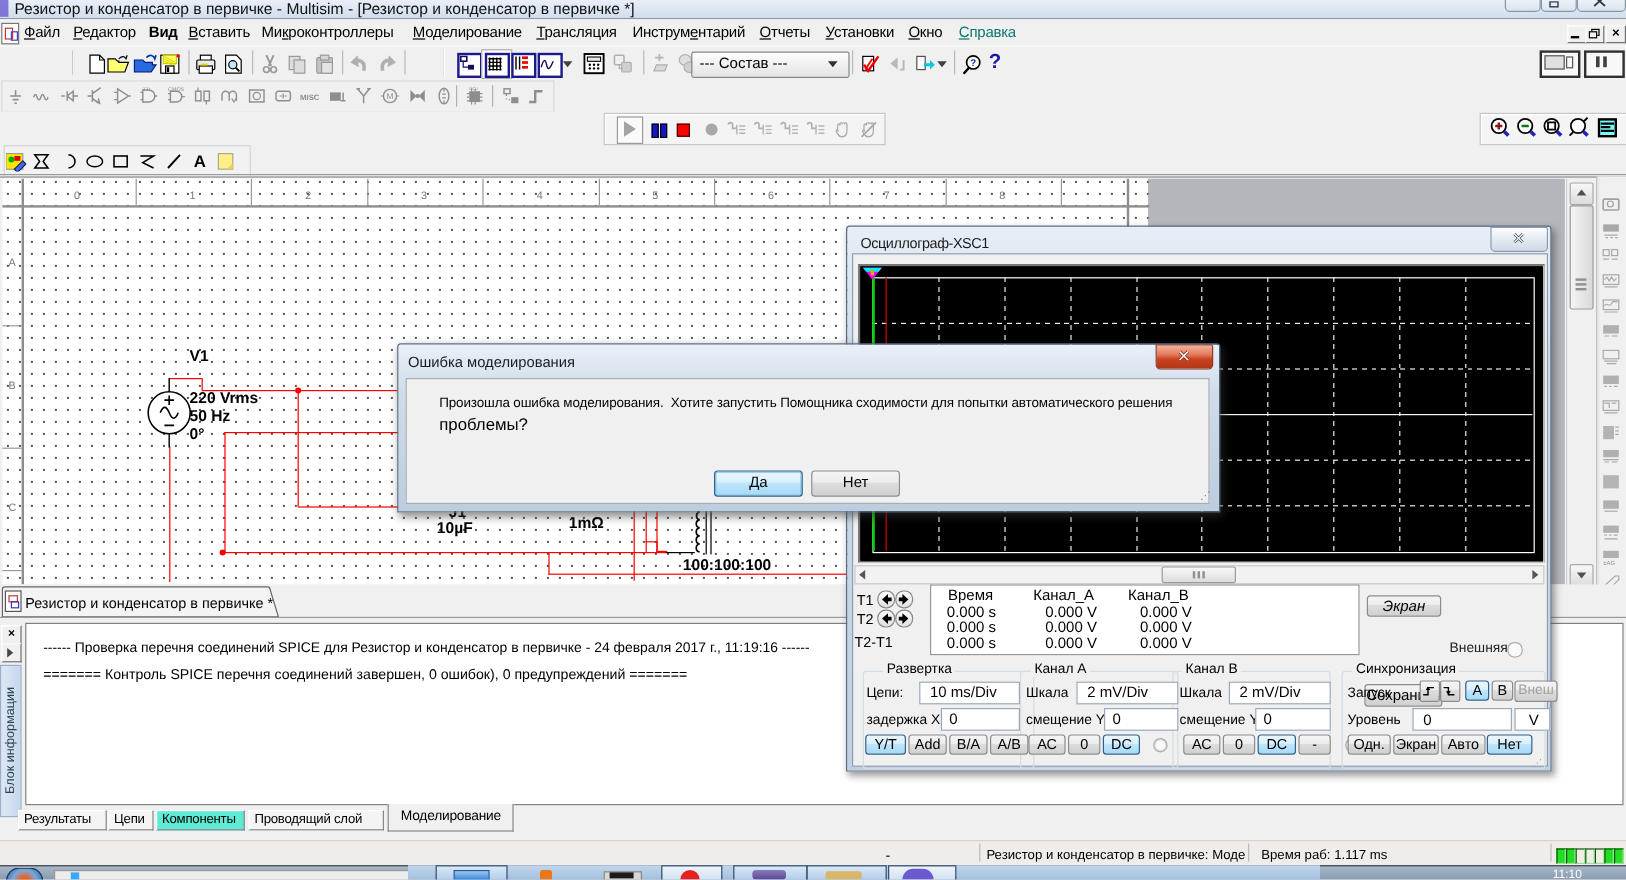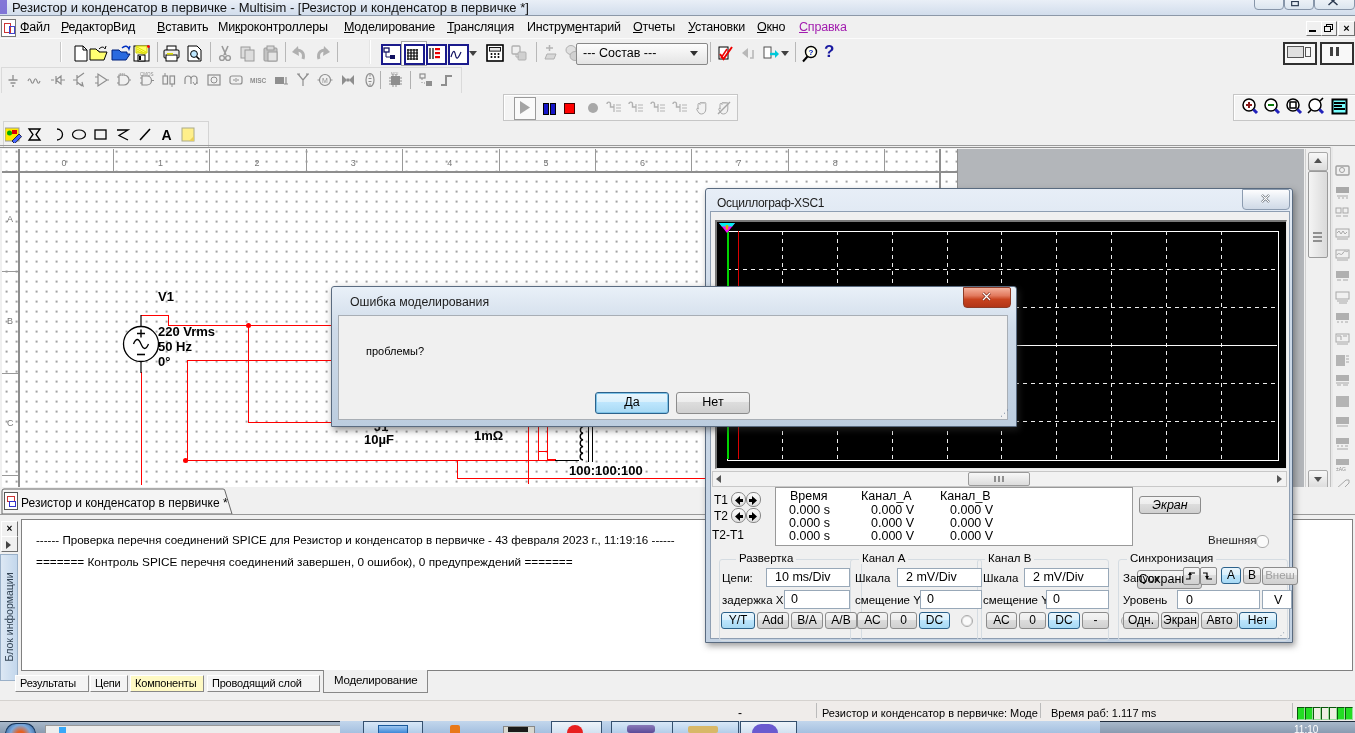--- a/index.html
+++ b/index.html
@@ -21,30 +21,30 @@
 <svg class="abs" style="left:1327px;top:0px;" width="12" height="6" viewBox="0 0 11 6">
     <path d="M1 -3l9 8M10 -3l-9 8" stroke="#2b3a50" stroke-width="1.5"></path>
   </svg>
 <div class="abs" style="left:0px;top:16px;width:1355px;height:22px;background:#f0f0f0;"></div>
 <div class="abs" style="left:1px;top:19px;width:13px;height:16px;background:#fff;border:1px solid #777;">
     <div class="abs" style="left:2px;top:3px;width:5px;height:8px;border:1px solid #c33;"></div>
     <div class="abs" style="left:7px;top:6px;width:4px;height:6px;border:1px solid #44c;"></div>
   </div>
 <div class="abs txt" style="left:20px;top:20px;font-size:12.5px;color:#000;letter-spacing:-0.2px;"><u>Ф</u>айл</div>
 <div class="abs txt" style="left:61px;top:20px;font-size:12.5px;color:#000;letter-spacing:-0.2px;"><u>Р</u>едактор</div>
-<div class="abs txt" style="left:113px;top:20px;font-size:12.5px;color:#000;letter-spacing:-0.2px;">Вид</div>
+<div class="abs txt" style="left:124px;top:20px;font-size:12.5px;color:#000;letter-spacing:-0.2px;font-weight:bold;">Вид</div>
 <div class="abs txt" style="left:157px;top:20px;font-size:12.5px;color:#000;letter-spacing:-0.2px;"><u>В</u>ставить</div>
 <div class="abs txt" style="left:218px;top:20px;font-size:12.5px;color:#000;letter-spacing:-0.2px;">Ми<u>к</u>роконтроллеры</div>
 <div class="abs txt" style="left:344px;top:20px;font-size:12.5px;color:#000;letter-spacing:-0.2px;"><u>М</u>оделирование</div>
 <div class="abs txt" style="left:447px;top:20px;font-size:12.5px;color:#000;letter-spacing:-0.2px;"><u>Т</u>рансляция</div>
 <div class="abs txt" style="left:527px;top:20px;font-size:12.5px;color:#000;letter-spacing:-0.2px;">Инструм<u>е</u>нтарий</div>
 <div class="abs txt" style="left:633px;top:20px;font-size:12.5px;color:#000;letter-spacing:-0.2px;"><u>О</u>тчеты</div>
 <div class="abs txt" style="left:688px;top:20px;font-size:12.5px;color:#000;letter-spacing:-0.2px;"><u>У</u>становки</div>
 <div class="abs txt" style="left:757px;top:20px;font-size:12.5px;color:#000;letter-spacing:-0.2px;"><u>О</u>кно</div>
-<div class="abs txt" style="left:799px;top:20px;font-size:12.5px;color:#a21caf;letter-spacing:-0.2px;"><u>С</u>правка</div>
+<div class="abs txt" style="left:799px;top:20px;font-size:12.5px;color:#0f766e;letter-spacing:-0.2px;"><u>С</u>правка</div>
 <div class="abs c3d" style="left:1306px;top:21px;width:14px;height:13px;">
     <div class="abs" style="left:2px;top:8px;width:7px;height:2px;background:#000;"></div>
   </div>
 <div class="abs c3d" style="left:1321px;top:21px;width:14px;height:13px;">
     <div class="abs" style="left:4px;top:2px;width:5px;height:4px;border:1px solid #000;"></div>
     <div class="abs" style="left:2px;top:4px;width:5px;height:4px;border:1px solid #000;background:#f0f0f0;"></div>
   </div>
 <div class="abs c3d" style="left:1338px;top:21px;width:15px;height:13px;text-align:center;font-size:11px;font-weight:bold;line-height:12px;">×</div>
 <div class="abs" style="left:0px;top:38px;width:1355px;height:28px;background:#f0f0f0;border-top:1px solid #fbfbfb;"></div>
 <div class="abs" style="left:60px;top:42px;width:1px;height:20px;background:#c8c8c8;border-right:1px solid #fff;"></div>
@@ -533,25 +533,25 @@
 <div class="abs" style="left:0px;top:514px;width:1355px;height:1px;background:#999;"></div>
 <div class="abs" style="left:0px;top:516px;width:1355px;height:156px;background:#f0f0f0;"></div>
 <div class="abs c3d" style="left:1px;top:521px;width:15px;height:14px;text-align:center;font-size:10px;font-weight:bold;line-height:13px;">×</div>
 <div class="abs c3d" style="left:1px;top:536px;width:15px;height:14px;"><svg width="13" height="12" viewBox="0 0 13 12">
       <path d="M4 2l5 4-5 4z" fill="#444"></path>
     </svg></div>
 <div class="abs" style="left:0px;top:554px;width:16px;height:125px;background:linear-gradient(90deg,#dde8f4,#c3d7ec);border:1px solid #9ab0c8;">
     <div class="abs txt" style="left:-47px;top:56px;font-size:10.5px;color:#324354;transform:rotate(-90deg);width:110px;text-align:center;">Блок информации</div>
   </div>
 <div class="abs" style="left:21px;top:519px;width:1330px;height:150px;background:#fff;border:1px solid #808080;"></div>
-<div class="abs txt" style="left:36px;top:533px;font-size:11.6px;">------ Проверка перечня соединений SPICE для Резистор и конденсатор в первичке - 43 февраля 2023 г., 11:19:16 ------</div>
+<div class="abs txt" style="left:36px;top:533px;font-size:11.6px;">------ Проверка перечня соединений SPICE для Резистор и конденсатор в первичке - 24 февраля 2017 г., 11:19:16 ------</div>
 <div class="abs txt" style="left:36px;top:555px;font-size:11.8px;">======= Контроль SPICE перечня соединений завершен, 0 ошибок), 0 предупреждений =======</div>
 <div class="abs txt" style="left:15px;top:675px;width:68px;height:14px;font-size:11px;letter-spacing:-0.2px;padding-left:4px;padding-top:1px;background:#f4f4f4;border:1px solid #888;border-top:1px solid #fff;border-left:1px solid #fff;overflow:hidden;">Результаты</div>
 <div class="abs txt" style="left:90px;top:675px;width:32px;height:14px;font-size:11px;letter-spacing:-0.2px;padding-left:4px;padding-top:1px;background:#f4f4f4;border:1px solid #888;border-top:1px solid #fff;border-left:1px solid #fff;overflow:hidden;">Цепи</div>
-<div class="abs txt" style="left:130px;top:675px;width:68px;height:14px;font-size:11px;letter-spacing:-0.2px;padding-left:4px;padding-top:1px;background:#fef9c3;border:1px solid #888;border-top:1px solid #fff;border-left:1px solid #fff;overflow:hidden;">Компоненты</div>
+<div class="abs txt" style="left:130px;top:675px;width:68px;height:14px;font-size:11px;letter-spacing:-0.2px;padding-left:4px;padding-top:1px;background:#5eead4;border:1px solid #888;border-top:1px solid #fff;border-left:1px solid #fff;overflow:hidden;">Компоненты</div>
 <div class="abs txt" style="left:207px;top:675px;width:107px;height:14px;font-size:11px;letter-spacing:-0.2px;padding-left:4px;padding-top:1px;background:#f4f4f4;border:1px solid #888;border-top:1px solid #fff;border-left:1px solid #fff;overflow:hidden;">Проводящий слой</div>
 <div class="abs txt" style="left:323px;top:670px;width:93px;height:18px;font-size:11.5px;letter-spacing:-0.2px;padding-left:10px;padding-top:4px;background:#f0f0f0;border:1px solid #888;border-top:none;overflow:hidden;">Моделирование</div>
 <div class="abs" style="left:0px;top:700px;width:1355px;height:21px;background:#efecea;border-top:1px solid #d5d2cf;"></div>
 <div class="abs txt" style="left:738px;top:706px;font-size:12px;">-</div>
 <div class="abs" style="left:816px;top:703px;width:1px;height:15px;background:#bbb;"></div>
 <div class="abs txt" style="left:822px;top:707px;font-size:11px;">Резистор и конденсатор в первичке: Моде</div>
 <div class="abs" style="left:1040px;top:703px;width:1px;height:15px;background:#bbb;"></div>
 <div class="abs txt" style="left:1051px;top:707px;font-size:11px;">Время раб: 1.117 ms</div>
 <div class="abs" style="left:1292px;top:703px;width:1px;height:15px;background:#bbb;"></div>
 <div class="abs" style="left:1297px;top:707px;width:6px;height:11px;background:#22dd22;border:1px solid;border-color:#0a550a #9adf9a #9adf9a #0a550a;"></div>
@@ -722,23 +722,24 @@
         <div class="abs txt" style="left:11px;top:2px;font-size:12.5px;">V</div>
       </div>
 <div class="abs w7btn txt" style="left:412px;top:400px;width:34px;height:15px;font-size:12px;text-align:center;line-height:15px;">Одн.</div>
 <div class="abs w7btn txt" style="left:450px;top:400px;width:36px;height:15px;font-size:12px;text-align:center;line-height:15px;">Экран</div>
 <div class="abs w7btn txt" style="left:490px;top:400px;width:35px;height:15px;font-size:12px;text-align:center;line-height:15px;">Авто</div>
 <div class="abs w7blue txt" style="left:528px;top:400px;width:36px;height:15px;font-size:12px;text-align:center;line-height:15px;">Нет</div>
 </div>
 <div class="abs" style="left:571px;top:442px;font-size:8px;color:#8898a8;">⋰</div>
 </div>
 <div class="abs" style="left:331px;top:286px;width:684px;height:139px;background:linear-gradient(#e9f0f8,#cfdbe9 30%,#bccddf);border:1px solid #5a6b80;border-radius:3px 3px 0 0;box-shadow:2px 3px 7px rgba(50,50,50,0.55);">
-<div class="abs txt" style="left:8px;top:8px;font-size:12.3px;color:#1c1c1c;margin-left:10px;">Ошибка моделирования</div>
+<div class="abs txt" style="left:8px;top:8px;font-size:12.3px;color:#1c1c1c;">Ошибка моделирования</div>
 <div class="abs" style="left:631px;top:0px;width:46px;height:19px;background:linear-gradient(#f5b09b,#e27a5e 40%,#c8431f 60%,#b23517);border:1px solid #8e3b26;border-radius:0 2px 4px 4px;"><svg width="46" height="18" viewBox="0 0 46 18">
         <path d="M19 5l7 7M26 5l-7 7" stroke="#7a2312" stroke-width="2.6"></path>
         <path d="M19 5l7 7M26 5l-7 7" stroke="#fff" stroke-width="1.3"></path>
       </svg></div>
 <div class="abs" style="left:6px;top:28px;width:668px;height:103px;background:#f0f0f0;border:1px solid #a8aeb5;">
-<div class="abs txt" style="left:27px;top:29px;font-size:11px;color:#000;">проблемы?</div>
+<div class="abs txt" style="left:27px;top:14px;font-size:11.2px;color:#000;letter-spacing:-0.1px;">Произошла ошибка моделирования.&nbsp; Хотите запустить Помощника сходимости для попытки автоматического решения</div>
+<div class="abs txt" style="left:27px;top:29px;font-size:14px;color:#000;">проблемы?</div>
 <div class="abs" style="left:256px;top:76px;width:72px;height:20px;background:linear-gradient(#eaf6fd,#d9f0fc 45%,#bee6fd 46%,#a7d9f4);border:1px solid #2c628b;border-radius:3px;box-shadow:0 0 0 1px #7ec3e8 inset;text-align:center;font-size:12.5px;line-height:19px;">Да</div>
 <div class="abs" style="left:337px;top:76px;width:72px;height:20px;background:linear-gradient(#f4f4f4,#ededed 45%,#dddddd 46%,#d0d0d0);border:1px solid #8c8c8c;border-radius:3px;text-align:center;font-size:12.5px;line-height:19px;">Нет</div>
 </div>
 <div class="abs" style="left:668px;top:121px;font-size:9px;color:#7888a0;">⋰</div>
 </div>
 </body></html>

